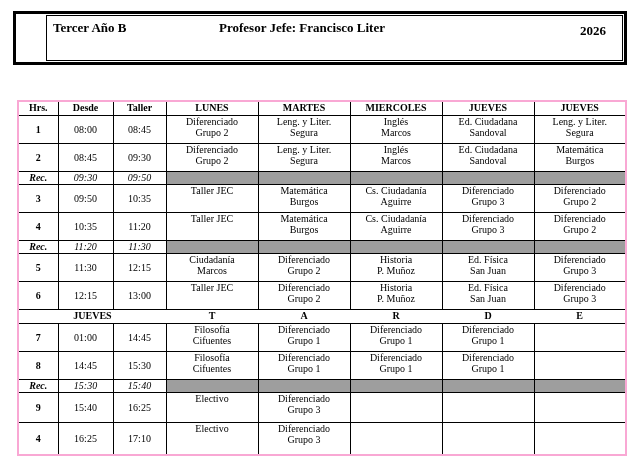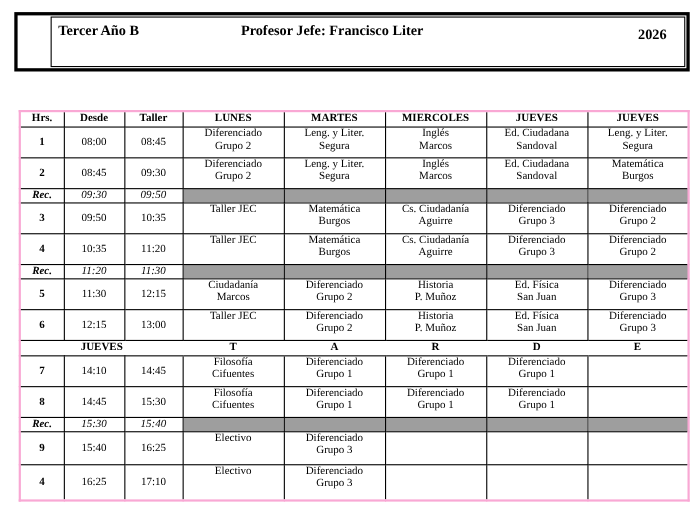--- a/index.html
+++ b/index.html
@@ -277,21 +277,21 @@
         <tr class="r-jornada">
           <td class="jlabel" colspan="3">JUEVES</td>
           <td class="jletter">T</td>
           <td class="jletter">A</td>
           <td class="jletter">R</td>
           <td class="jletter">D</td>
           <td class="jletter">E</td>
         </tr>
         <tr class="r-period">
           <td class="hr">7</td>
-          <td class="time">14:10</td>
+          <td class="time">01:00</td>
           <td class="time">14:45</td>
           <td class="cls">
             <div class="subj">Filosofía</div>
             <div class="tch">Cifuentes</div>
           </td>
           <td class="cls">
             <div class="subj">Diferenciado</div>
             <div class="tch">Grupo 1</div>
           </td>
           <td class="cls">

